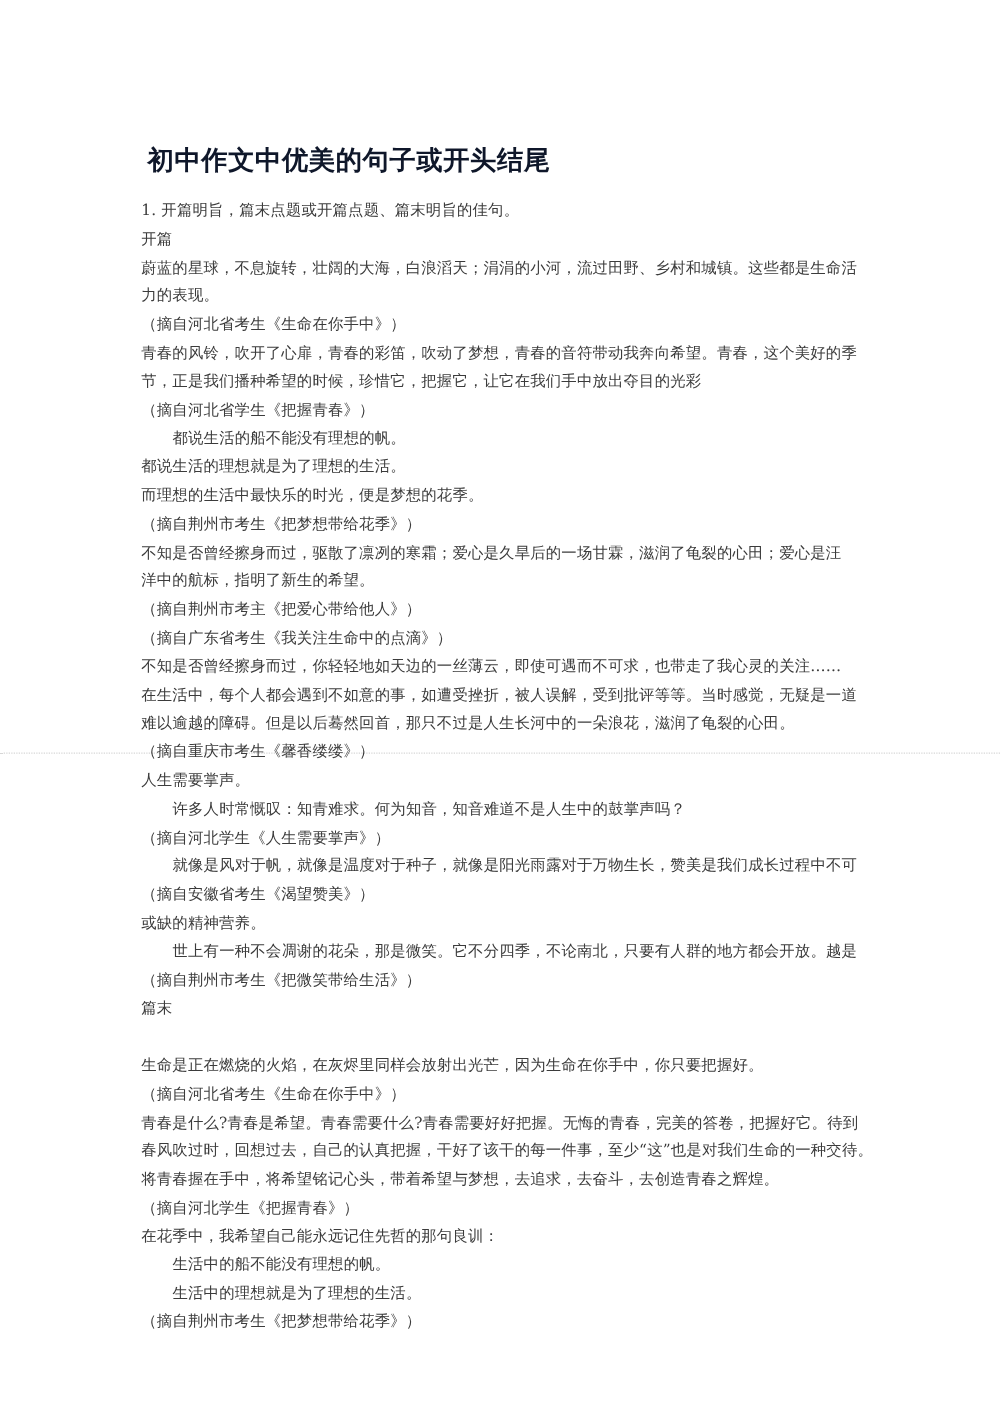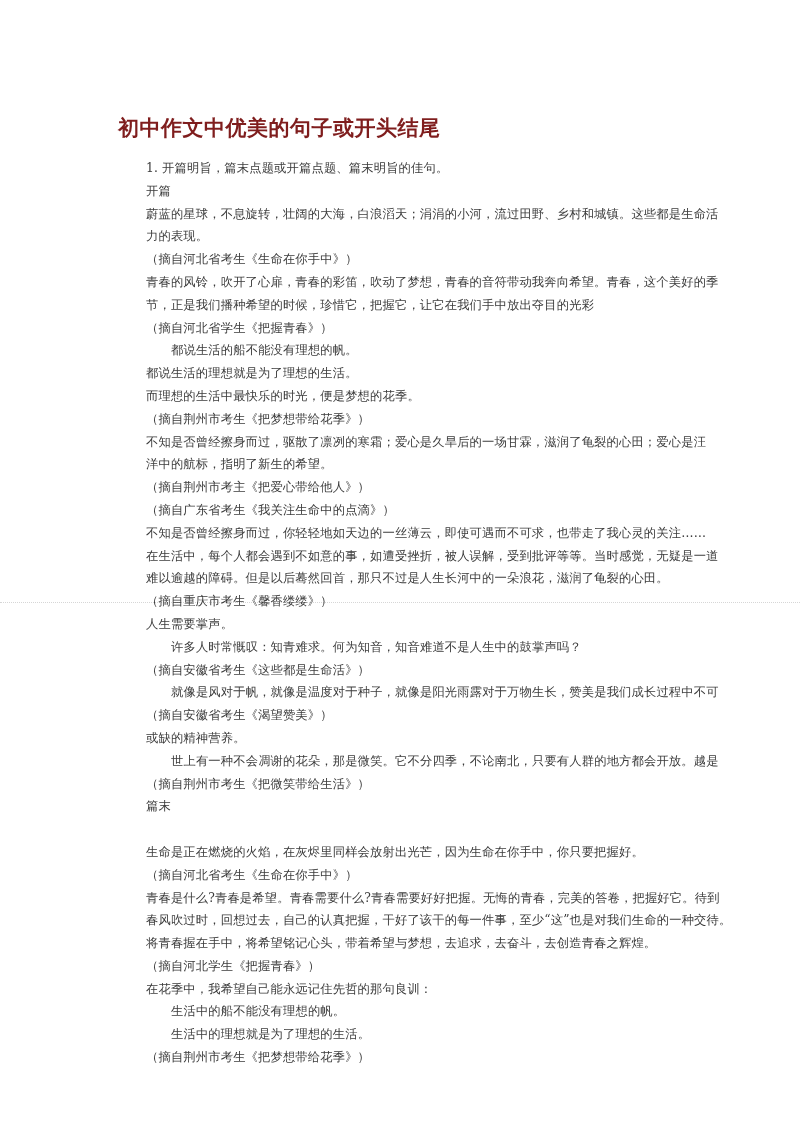--- a/index.html
+++ b/index.html
@@ -24,40 +24,39 @@
   }
 
   .doc-title {
     position: absolute;
     left: 118px;
     top: 102px;
     font-family: "DejaVu Sans", "Liberation Sans", sans-serif;
     font-weight: bold;
     font-size: 21px;
     letter-spacing: 0.5px;
-    color: #7f1d1d;
+    color: #0f172a;
     white-space: nowrap;
     line-height: 1.2;
   }
 
   .body-block {
     position: absolute;
     left: 113px;
     top: 157px;
     width: 580px;
   }
 
   .line {
     font-family: "DejaVu Serif", "Liberation Serif", serif;
     font-size: 12.3px;
     line-height: 22.8px;
     color: #3b3b3b;
     white-space: nowrap;
     letter-spacing: 0.15px;
-    margin-left: 33px;
   }
 
   .line.indent {
     padding-left: 25px;
   }
 
   .line.blank {
     height: 22.8px;
   }
 
@@ -97,21 +96,21 @@
       <div class="line">不知是否曾经擦身而过，驱散了凛冽的寒霜；爱心是久旱后的一场甘霖，滋润了龟裂的心田；爱心是汪</div>
       <div class="line">洋中的航标，指明了新生的希望。</div>
       <div class="line">（摘自荆州市考主《把爱心带给他人》）</div>
       <div class="line">（摘自广东省考生《我关注生命中的点滴》）</div>
       <div class="line">不知是否曾经擦身而过，你轻轻地如天边的一丝薄云，即使可遇而不可求，也带走了我心灵的关注……</div>
       <div class="line">在生活中，每个人都会遇到不如意的事，如遭受挫折，被人误解，受到批评等等。当时感觉，无疑是一道</div>
       <div class="line">难以逾越的障碍。但是以后蓦然回首，那只不过是人生长河中的一朵浪花，滋润了龟裂的心田。</div>
       <div class="line">（摘自重庆市考生《馨香缕缕》）</div>
       <div class="line">人生需要掌声。</div>
       <div class="line indent">许多人时常慨叹：知青难求。何为知音，知音难道不是人生中的鼓掌声吗？</div>
-      <div class="line">（摘自安徽省考生《这些都是生命活》）</div>
+      <div class="line">（摘自河北学生《人生需要掌声》）</div>
       <div class="line indent">就像是风对于帆，就像是温度对于种子，就像是阳光雨露对于万物生长，赞美是我们成长过程中不可</div>
       <div class="line">（摘自安徽省考生《渴望赞美》）</div>
       <div class="line">或缺的精神营养。</div>
       <div class="line indent">世上有一种不会凋谢的花朵，那是微笑。它不分四季，不论南北，只要有人群的地方都会开放。越是</div>
       <div class="line">（摘自荆州市考生《把微笑带给生活》）</div>
       <div class="line">篇末</div>
       <div class="line blank"></div>
       <div class="line">生命是正在燃烧的火焰，在灰烬里同样会放射出光芒，因为生命在你手中，你只要把握好。</div>
       <div class="line">（摘自河北省考生《生命在你手中》）</div>
       <div class="line">青春是什么?青春是希望。青春需要什么?青春需要好好把握。无悔的青春，完美的答卷，把握好它。待到</div>

